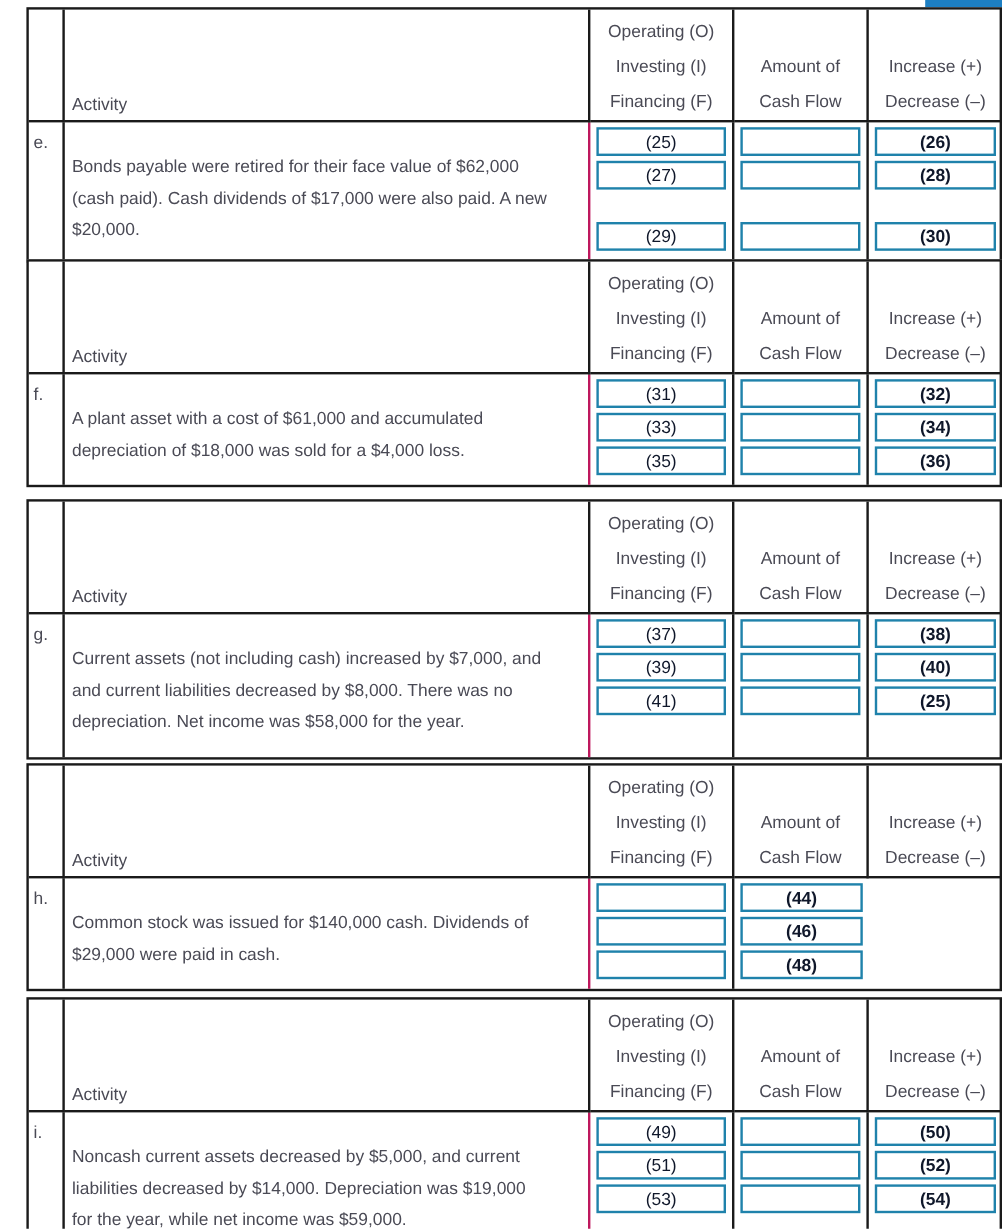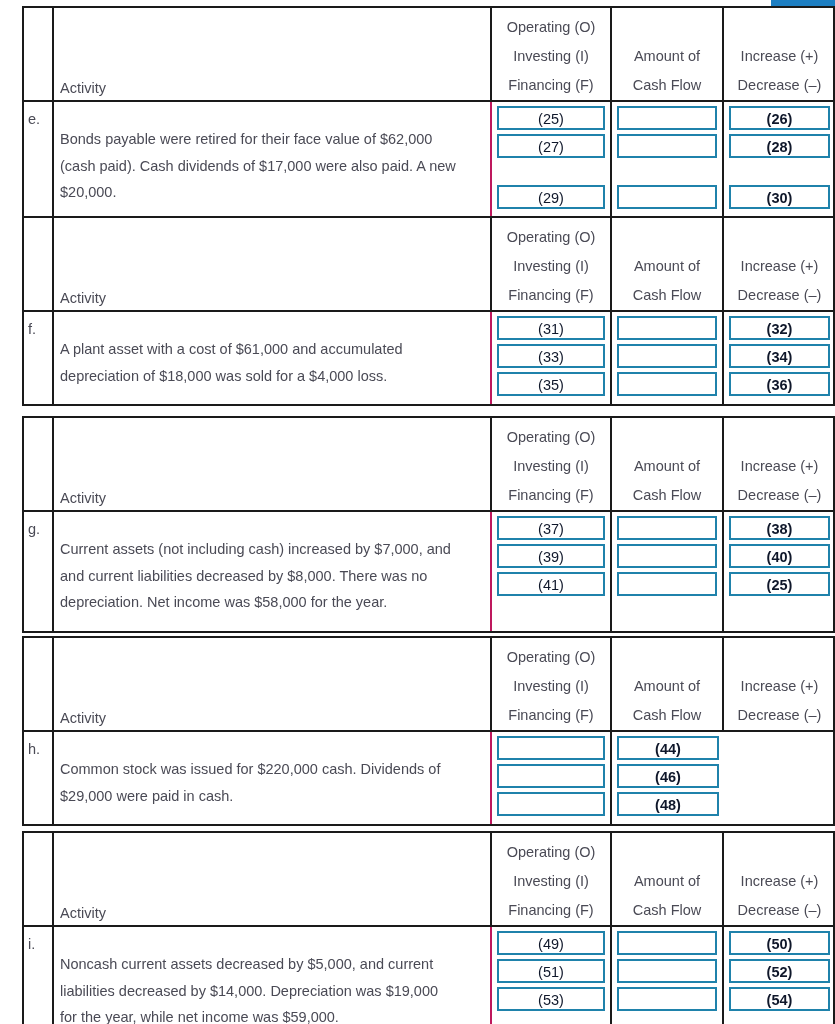--- a/index.html
+++ b/index.html
@@ -298,21 +298,21 @@
         </div>
         <div class="hd-col last">
           <span class="ln blank">&nbsp;</span>
           <span class="ln">Increase (+)</span>
           <span class="ln">Decrease (–)</span>
         </div>
       </div>
       <div class="grid">
         <div class="bd-letter">h.</div>
         <div class="bd-activity">
-          <div>Common stock was issued for $220,000 cash. Dividends of</div>
+          <div>Common stock was issued for $140,000 cash. Dividends of</div>
           <div>$29,000 were paid in cash.</div>
         </div>
         <div class="bd-col">
           <div class="field empty"></div>
           <div class="field empty"></div>
           <div class="field empty"></div>
         </div>
         <div class="bd-col last">
           <div class="field">(44)</div>
           <div class="field">(46)</div>

